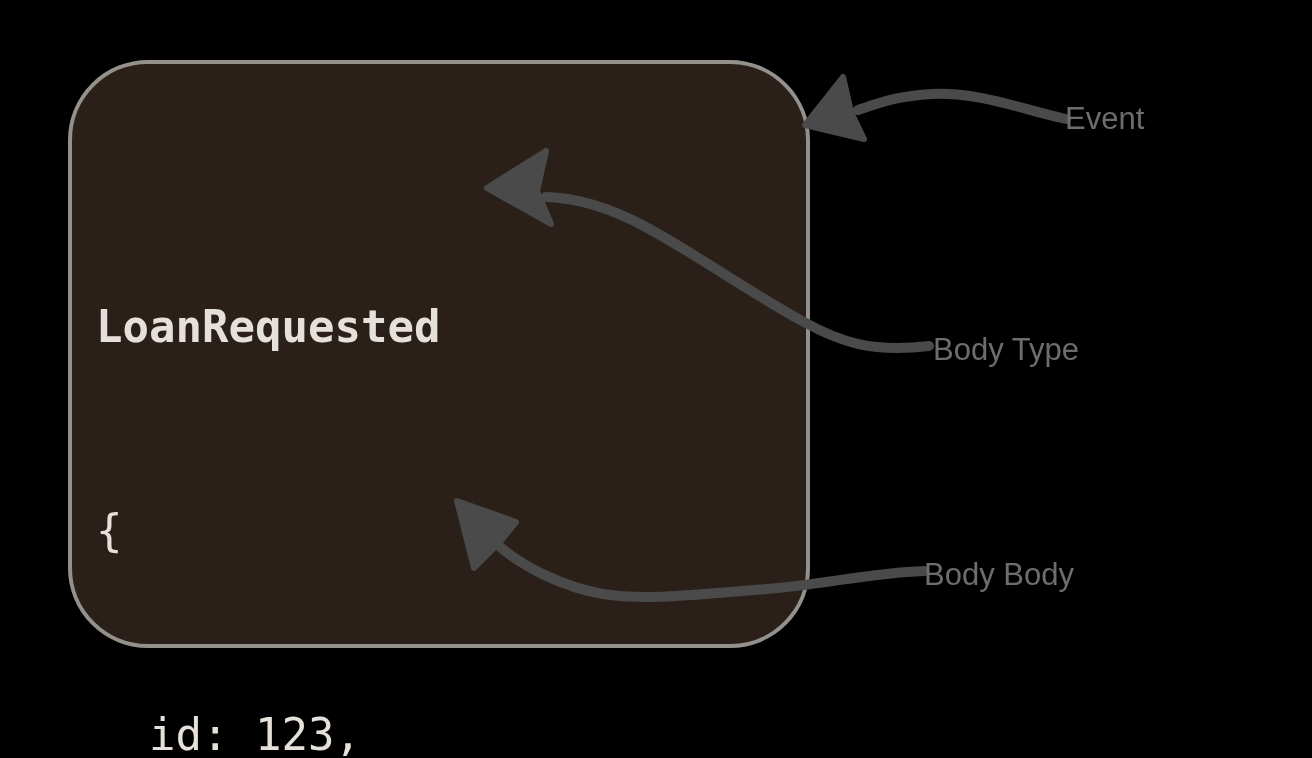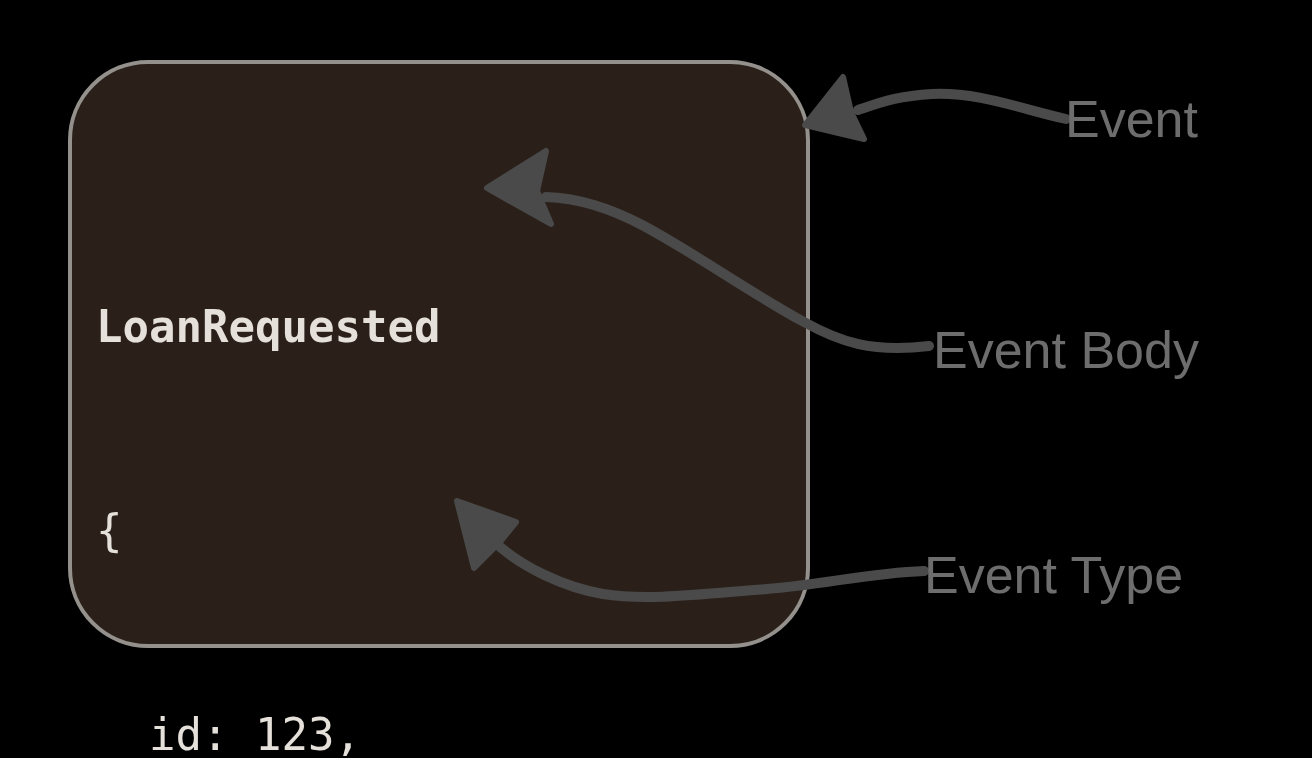--- a/index.html
+++ b/index.html
@@ -45,21 +45,21 @@
     position: absolute;
     left: 0;
     top: 0;
     width: 1312px;
     height: 758px;
     z-index: 3;
     pointer-events: none;
   }
   .anno-label {
     position: absolute;
-    font-size: 52px;
+    font-size: 31px;
     line-height: 46px;
     color: #6d6d6d;
     white-space: nowrap;
     z-index: 4;
   }
   .label-event      { left: 1065px; top: 96px;  }
   .label-event-type { left: 933px;  top: 327px; }
   .label-event-body { left: 924px;  top: 552px; }
 </style>
 </head>
@@ -85,16 +85,16 @@
       <path d="M 924 571 C 868 573 822 585 767 589 C 702 594 647 601 603 594 C 562 587 522 566 499 546"></path>
     </g>
     <g fill="#4a4a4a" stroke="#4a4a4a" stroke-width="6" stroke-linejoin="round">
       <polygon points="805,125 843,77 851,112 864,139"></polygon>
       <polygon points="487,188 546,151 537,191 551,224"></polygon>
       <polygon points="457,501 516,522 499,543 474,568"></polygon>
     </g>
   </svg>
 
   <div class="anno-label label-event">Event</div>
-  <div class="anno-label label-event-type">Event Body</div>
-  <div class="anno-label label-event-body">Event Type</div>
+  <div class="anno-label label-event-type">Body Type</div>
+  <div class="anno-label label-event-body">Body Body</div>
 
 </div>
 
 </body></html>

